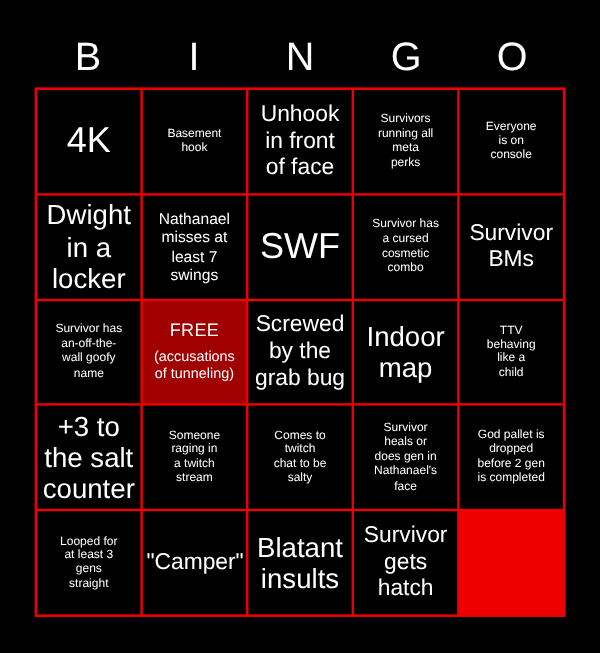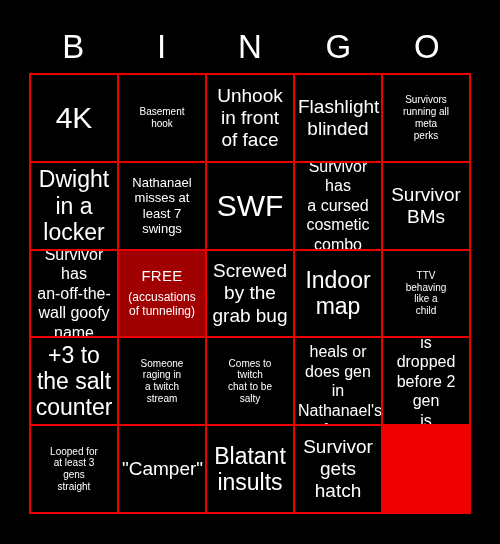--- a/index.html
+++ b/index.html
@@ -73,21 +73,21 @@
     overflow: hidden;
     line-height: 1.12;
   }
   .cell-text {
     display: block;
     width: 100%;
     white-space: pre-line;
   }
 
   
-  .fs-xs  { font-size: 16px; line-height: 1.22; }
+  .fs-xs  { font-size: 10px; line-height: 1.22; }
   .fs-sm  { font-size: 13px;   line-height: 1.20; }
   .fs-md  { font-size: 10px;   line-height: 1.18; }
   .fs-lg  { font-size: 19px;   line-height: 1.16; }
   .fs-xl  { font-size: 23px;   line-height: 1.14; }
   .fs-xxl { font-size: 30px;   line-height: 1.10; }
 
   
   .cell.free {
     background: #a00000;
     flex-direction: column;
@@ -124,28 +124,29 @@
       <div class="cell">
         <span class="cell-text fs-md">Basement
 hook</span>
       </div>
       <div class="cell">
         <span class="cell-text fs-lg">Unhook
 in front
 of face</span>
       </div>
       <div class="cell">
-        <span class="cell-text fs-lg">Flashlight
-blinded</span>
-      </div>
-      <div class="cell">
         <span class="cell-text fs-md">Survivors
 running all
 meta
 perks</span>
+      </div>
+      <div class="cell">
+        <span class="cell-text fs-md">Everyone
+is on
+console</span>
       </div>
       <div class="cell">
         <span class="cell-text fs-xl">Dwight
 in a
 locker</span>
       </div>
       <div class="cell">
         <span class="cell-text fs-sm">Nathanael
 misses at
 least 7

